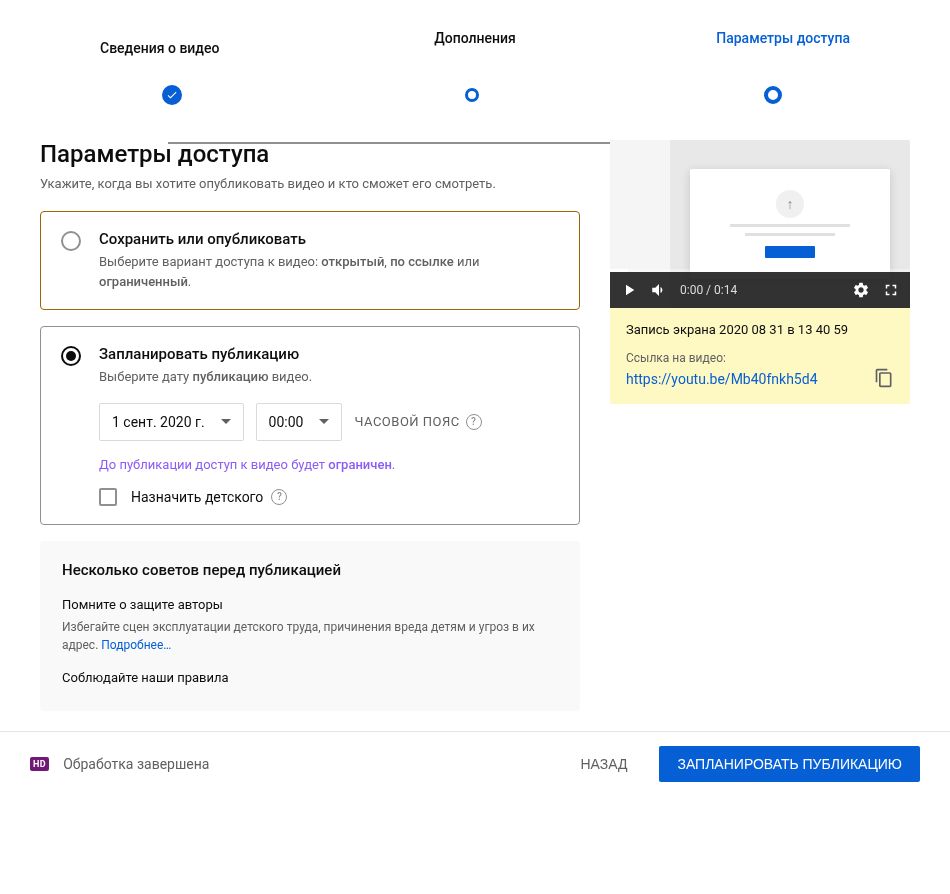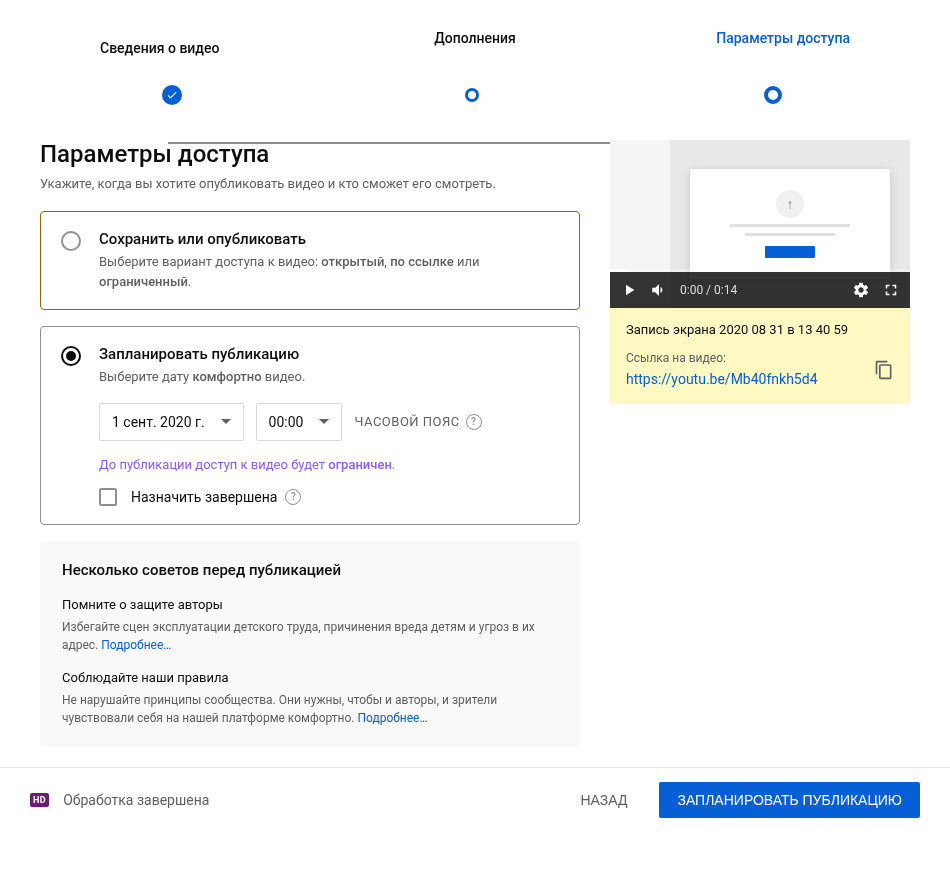--- a/index.html
+++ b/index.html
@@ -73,21 +73,21 @@
   .thumb-left { width: 60px; background: #f5f5f5; }
   .thumb-main { flex: 1; padding: 10px; display: flex; align-items: center; justify-content: center; }
   .thumb-dialog { width: 200px; height: 110px; background: #fff; border-radius: 2px; box-shadow: 0 2px 10px rgba(0,0,0,0.15); display: flex; flex-direction: column; align-items: center; justify-content: center; gap: 6px; }
   .upload-circle { width: 28px; height: 28px; border-radius: 50%; background: #f0f0f0; display:flex; align-items:center; justify-content:center; }
   .upload-circle::before { content:'↑'; color:#888; font-size:14px; font-weight:bold;}
   .thumb-lines { width: 120px; height: 3px; background: #e0e0e0; }
   .thumb-btn { width: 50px; height: 12px; background: #065fd4; border-radius: 1px; margin-top:4px;}
   
   .preview-info { padding: 14px 16px 16px; }
   .preview-title { font-size: 13px; color: #0d0d0d; margin-bottom: 14px; }
-  .preview-link-row { display: flex; align-items: center; justify-content: space-between; gap: 8px; }
+  .preview-link-row { display: flex; align-items: flex-end; justify-content: space-between; gap: 8px; }
   .preview-link-col { flex:1; }
   .preview-link-label { font-size: 12px; color: #606060; margin-bottom: 4px; }
   .preview-link { font-size: 14px; color: #065fd4; text-decoration: none; }
   .copy-icon { width: 20px; height: 20px; flex-shrink: 0; cursor: pointer; }
   .copy-icon svg { fill: #606060; }
 
   .footer { border-top: 1px solid #e5e5e5; padding: 14px 30px; display: flex; align-items: center; gap: 14px; }
   .hd-badge { background: #701a75; color: #fff; font-size: 9px; font-weight: 700; padding: 2px 3px; border-radius: 2px; letter-spacing: 0.5px;}
   .footer-status { font-size: 14px; color: #606060; }
   .footer-spacer { flex: 1; }
@@ -144,21 +144,21 @@
         </div>
       </div>
     </div>
 
     <div class="option-card selected">
       <div class="option-head">
         <div class="radio checked"></div>
         <div class="option-body">
           <div class="option-title">Запланировать публикацию</div>
           <div class="option-desc">
-            <span>Выберите дату </span><b>комфортно</b><span> видео.</span>
+            <span>Выберите дату </span><b>публикацию</b><span> видео.</span>
           </div>
           <div class="schedule-controls">
             <div class="dropdowns">
               <div class="dropdown">
                 <span>1 сент. 2020 г.</span>
                 <span class="arrow"></span>
               </div>
               <div class="dropdown">
                 <span>00:00</span>
                 <span class="arrow"></span>
@@ -167,42 +167,39 @@
                 <span>ЧАСОВОЙ ПОЯС</span>
                 <span class="help-icon">?</span>
               </div>
             </div>
             <div class="note">
               <span>До публикации доступ к видео будет </span><b>ограничен</b><span>.</span>
             </div>
             <div class="checkbox-row">
               <div class="checkbox"></div>
               <div class="checkbox-label">
-                <span>Назначить завершена</span>
+                <span>Назначить детского</span>
                 <span class="help-icon">?</span>
               </div>
             </div>
           </div>
         </div>
       </div>
     </div>
 
     <div class="tips-card">
       <div class="tips-title">Несколько советов перед публикацией</div>
       <div class="tip">
         <div class="tip-head">Помните о защите авторы</div>
         <div class="tip-body">
           <span>Избегайте сцен эксплуатации детского труда, причинения вреда детям и угроз в их адрес. </span><a href="#">Подробнее…</a>
         </div>
       </div>
       <div class="tip">
         <div class="tip-head">Соблюдайте наши правила</div>
-        <div class="tip-body">
-          <span>Не нарушайте принципы сообщества. Они нужны, чтобы и авторы, и зрители чувствовали себя на нашей платформе комфортно. </span><a href="#">Подробнее…</a>
-        </div>
       </div>
     </div>
   </div>
 
   <div class="right">
     <div class="preview">
       <div class="video-thumb">
         <div class="thumb-content">
           <div class="thumb-left"></div>
           <div class="thumb-main">

